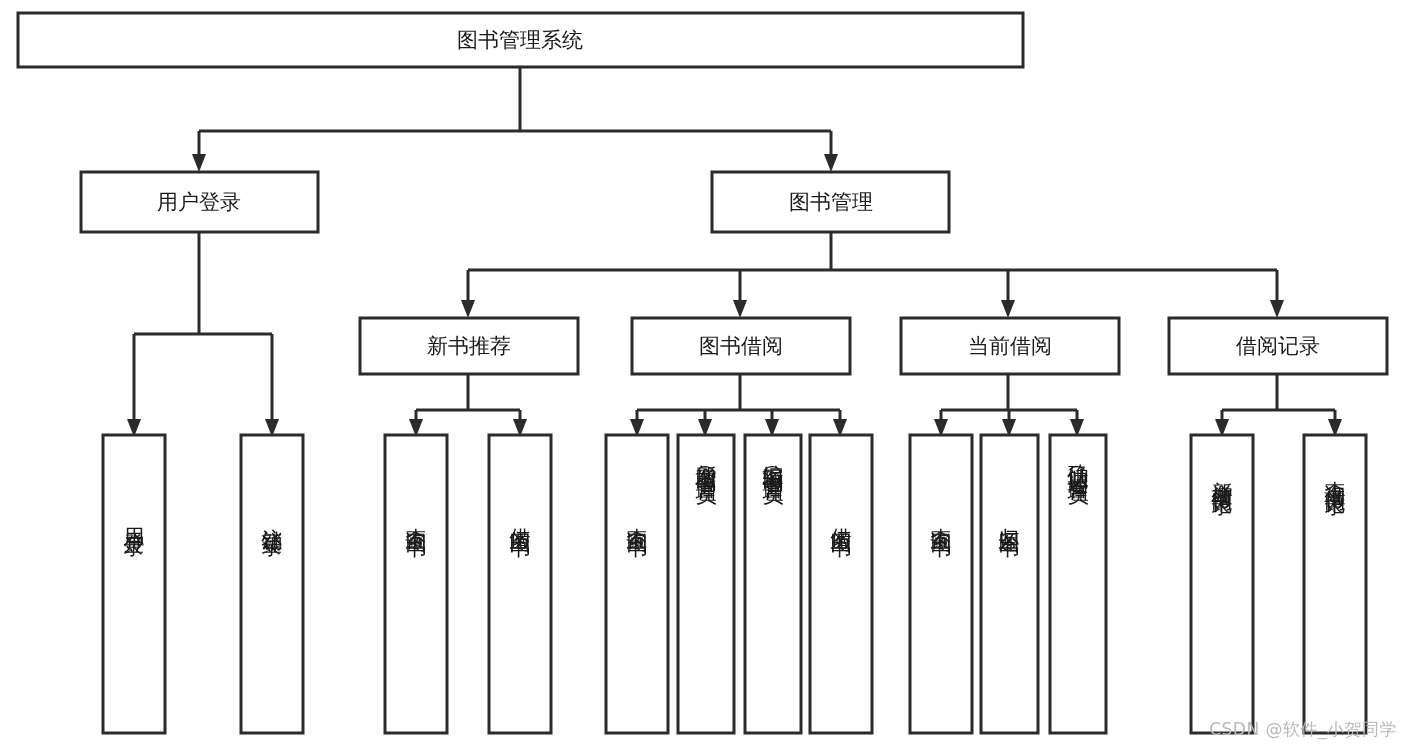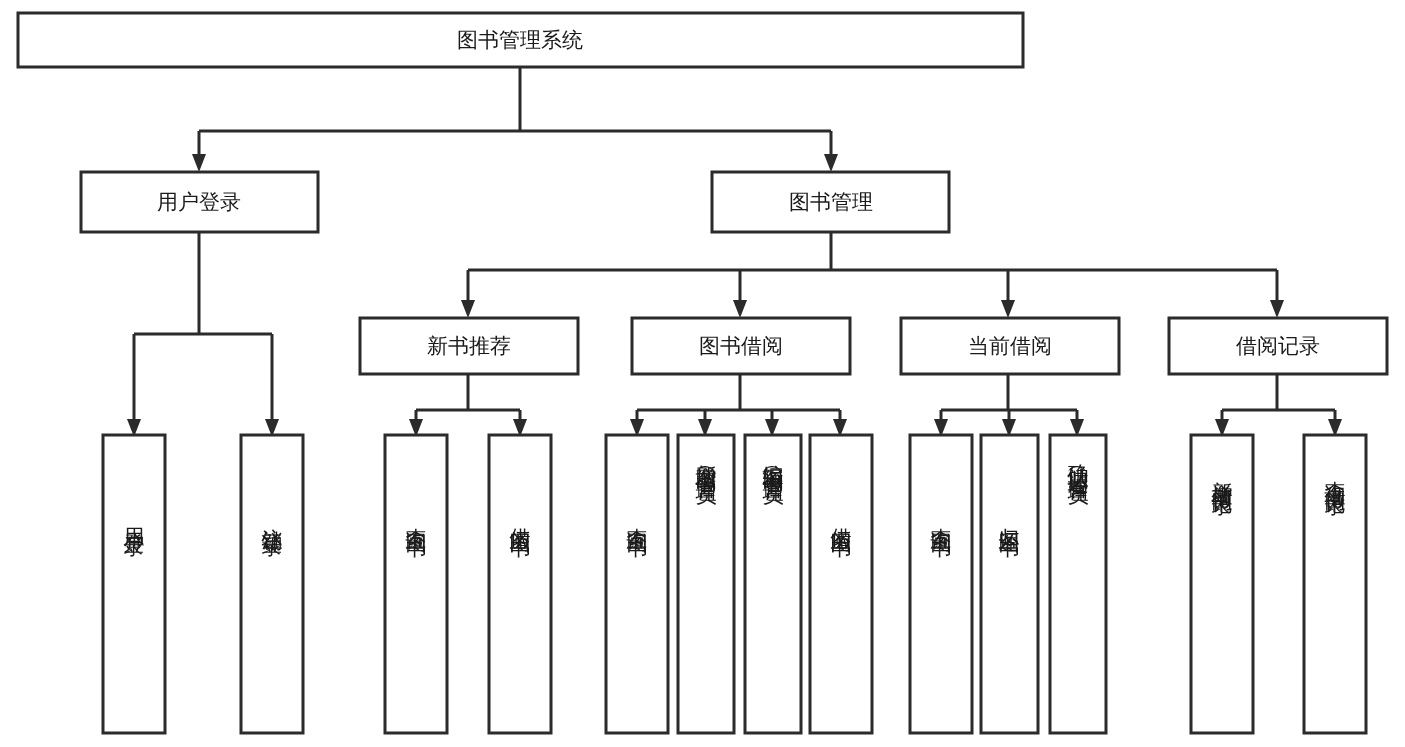--- a/index.html
+++ b/index.html
@@ -226,13 +226,14 @@
       <rect class="node-box" x="1191" y="435" width="62" height="298"></rect>
       <text class="node-label-v" x="1222" y="473" text-anchor="middle">新增借阅记录</text>
     </g>
     <g>
       <rect class="node-box" x="1304" y="435" width="62" height="298"></rect>
       <text class="node-label-v" x="1335" y="473" text-anchor="middle">查询借阅记录</text>
     </g>
 
   </svg>
 
+  <div class="watermark">CSDN @软件_小贺同学</div>
 </div>
 
 </body></html>

